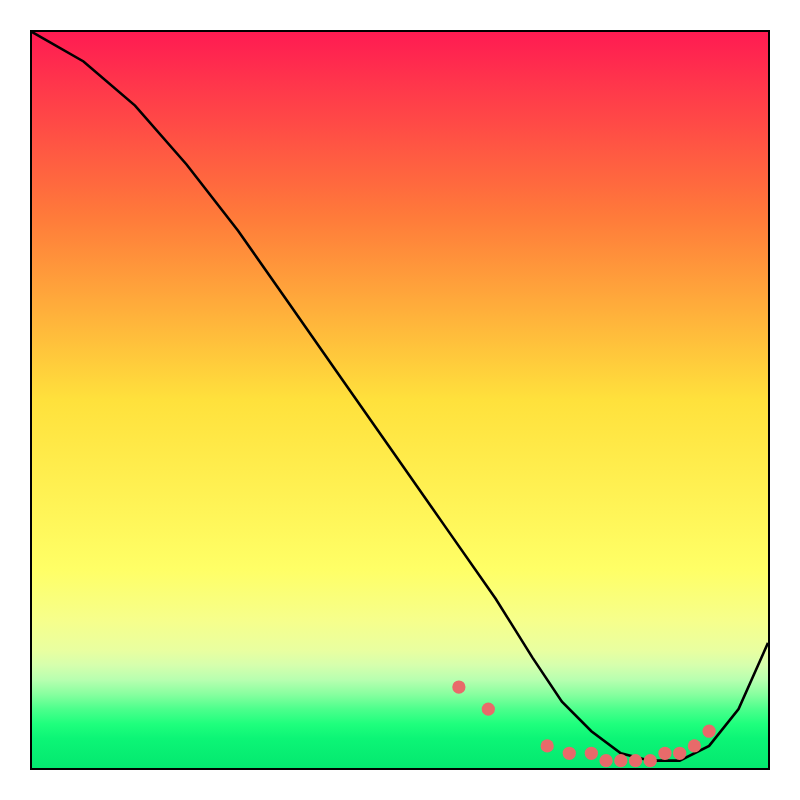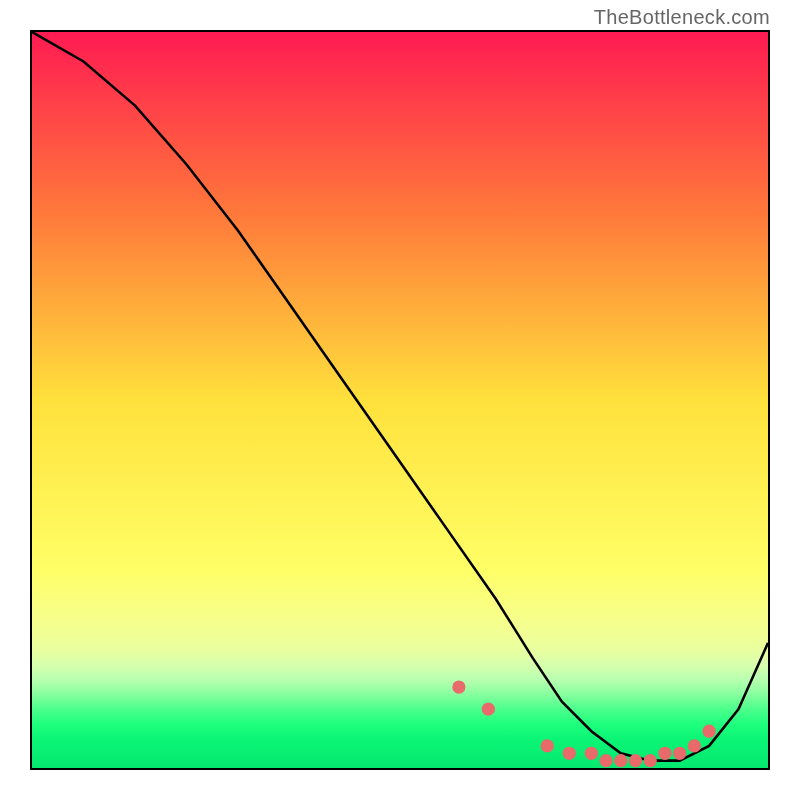--- a/index.html
+++ b/index.html
@@ -41,21 +41,20 @@
     left: 0;
     top: 0;
     width: 100%;
     height: 100%;
   }
 </style>
 </head>
 <body>
 
 <div class="frame">
-  <div class="watermark">TheBottleneck.com</div>
 
   <div class="plot-area">
     <svg class="chart-svg" viewBox="0 0 100 100" preserveAspectRatio="none">
       <defs>
         <linearGradient id="bgGrad" x1="0" y1="0" x2="0" y2="1">
             <stop offset="0%" stop-color="#ff1b52"></stop>
             <stop offset="25%" stop-color="#ff7a3a"></stop>
             <stop offset="50%" stop-color="#ffe13c"></stop>
             <stop offset="73%" stop-color="#ffff66"></stop>
             <stop offset="80%" stop-color="#f6ff8c"></stop>

